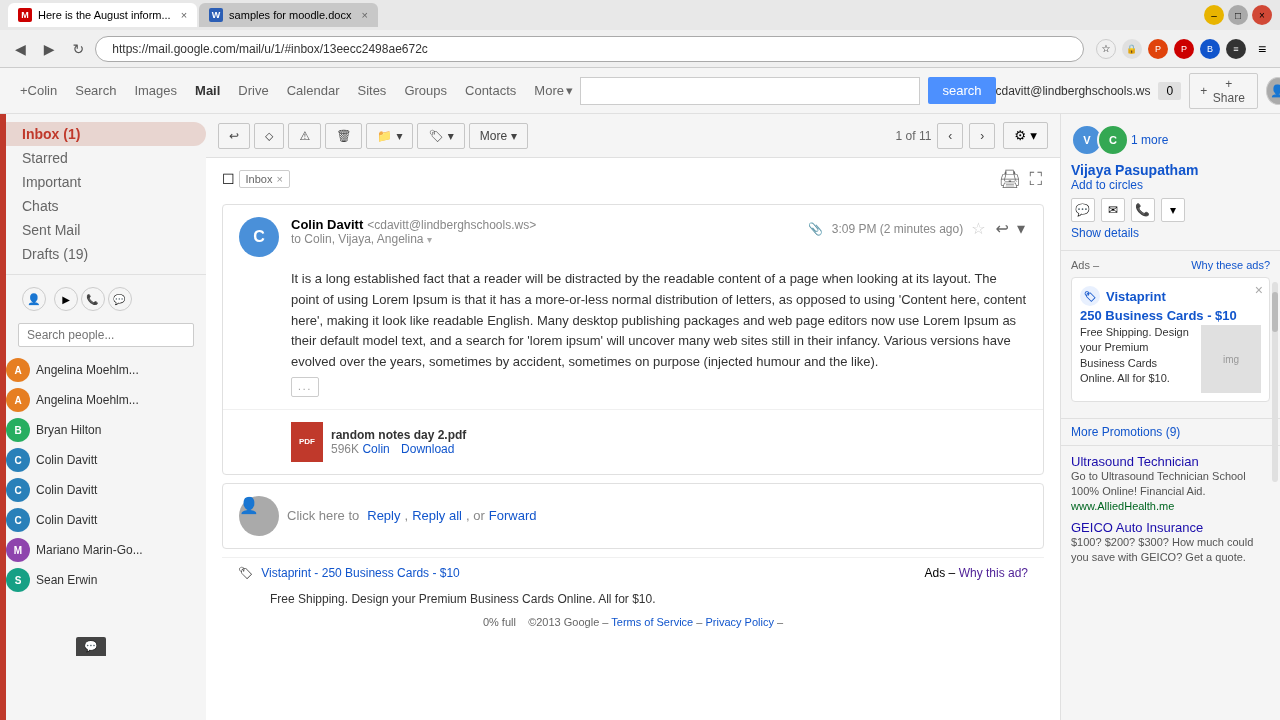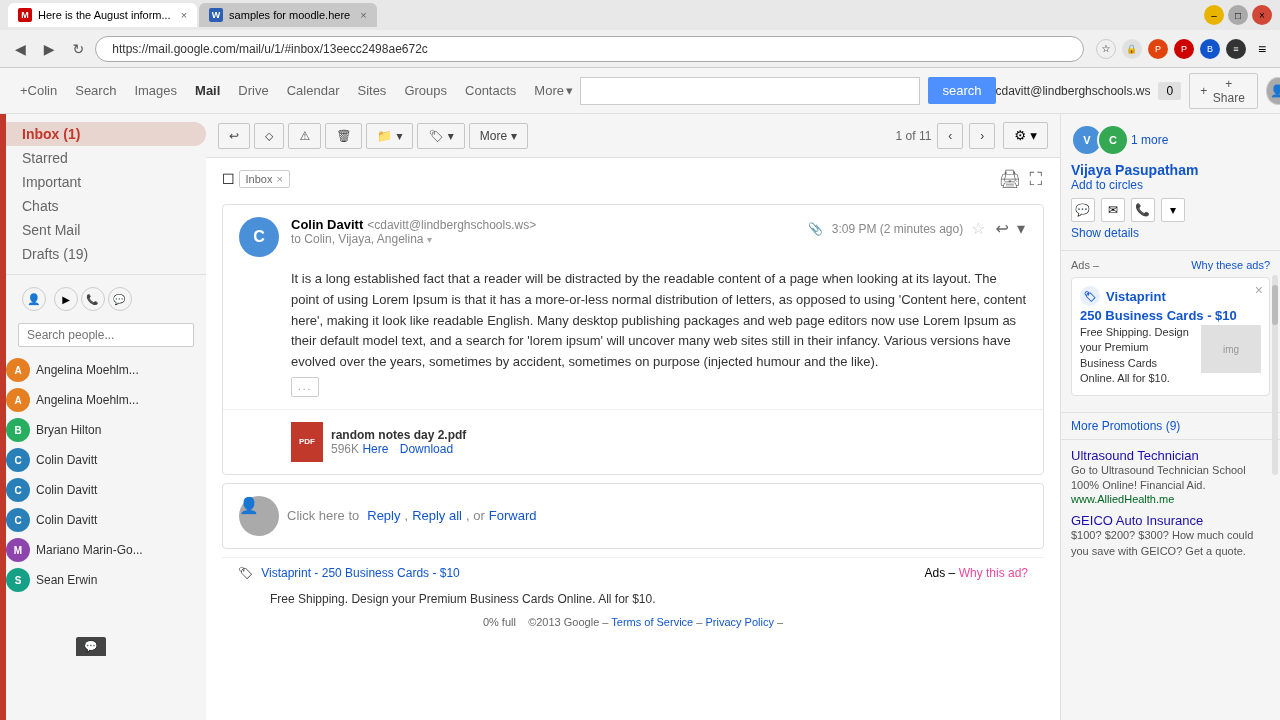--- a/index.html
+++ b/index.html
@@ -142,21 +142,21 @@
 <body>
 
 <div class="browser-titlebar">
   <div class="browser-tab">
     <div class="tab-favicon" style="background:#c00;">M</div>
     <span>Here is the August inform...</span>
     <span class="tab-close">×</span>
   </div>
   <div class="browser-tab inactive">
     <div class="tab-favicon" style="background:#2b5eb5;">W</div>
-    <span>samples for moodle.here</span>
+    <span>samples for moodle.docx</span>
     <span class="tab-close">×</span>
   </div>
   <div style="margin-left:auto;display:flex;gap:4px;">
     <div class="browser-icon" style="background:#e8b400;">–</div>
     <div class="browser-icon" style="background:#aaa;">□</div>
     <div class="browser-icon" style="background:#d14836;">×</div>
   </div>
 </div>
 
 <div class="browser-controls">
@@ -376,21 +376,21 @@
         <div class="email-body">
           <p>It is a long established fact that a reader will be distracted by the readable content of a page when looking at its layout. The point of using Lorem Ipsum is that it has a more-or-less normal distribution of letters, as opposed to using 'Content here, content here', making it look like readable English. Many desktop publishing packages and web page editors now use Lorem Ipsum as their default model text, and a search for 'lorem ipsum' will uncover many web sites still in their infancy. Various versions have evolved over the years, sometimes by accident, sometimes on purpose (injected humour and the like).</p>
           <div class="show-more">...</div>
         </div>
         <div class="attachment-area">
           <div class="attachment-icon">PDF</div>
           <div class="attachment-info">
             <div class="attachment-name">random notes day 2.pdf</div>
             <div class="attachment-links">
               <span class="attachment-size">596K</span>
-              <a>Here</a>
+              <a>Colin</a>
               <a>Download</a>
             </div>
           </div>
         </div>
       </div>
 
       <div class="reply-area">
         <div class="reply-header">
           <div class="reply-avatar">
             <span style="font-size:16px;color:#aaa;">👤</span>
@@ -404,21 +404,21 @@
               <a>Forward</a>
           </div>
         </div>
       </div>
 
       <div class="ad-bar">
         <span>🏷</span>
         <span style="color:#1155cc;cursor:pointer;">Vistaprint - 250 Business Cards - $10</span>
         <span style="margin-left:auto;">
           <span>Ads –</span>
-          <a style="color:#ec4899;">Why this ad?</a>
+          <a style="color:#4c1d95;">Why this ad?</a>
         </span>
       </div>
       <div style="padding:4px 16px 4px 48px;font-size:12px;color:#333;background:#fff;">
         <span>Free Shipping. Design your Premium Business Cards Online. All for $10.</span>
       </div>
 
       <div class="email-footer">
         <span>0% full</span>
         &nbsp;&nbsp;
         <span>©2013 Google –</span>
@@ -460,21 +460,21 @@
         <span class="ad-card-close">×</span>
         <div class="ad-title">
           <div class="ad-title-icon">🏷</div>
           <span>Vistaprint</span>
         </div>
         <div style="font-size:13px;color:#1155cc;font-weight:bold;margin:2px 0;">250 Business Cards - $10</div>
         <div style="display:flex;gap:8px;align-items:flex-start;">
           <div style="flex:1;">
             <div class="ad-text">Free Shipping. Design your Premium Business Cards Online. All for $10.</div>
           </div>
-          <div style="width:60px;height:48px;background:#e0e0e0;flex-shrink:0;display:flex;align-items:center;justify-content:center;font-size:10px;color:#999;">img</div>
+          <div style="width:60px;height:68px;background:#e0e0e0;flex-shrink:0;display:flex;align-items:center;justify-content:center;font-size:10px;color:#999;">img</div>
         </div>
       </div>
     </div>
 
     <div class="more-ads">
       <a style="color:#1155cc;text-decoration:none;font-size:12px;">More Promotions (9)</a>
     </div>
 
     <div class="other-ads">
       <div class="other-ad">

